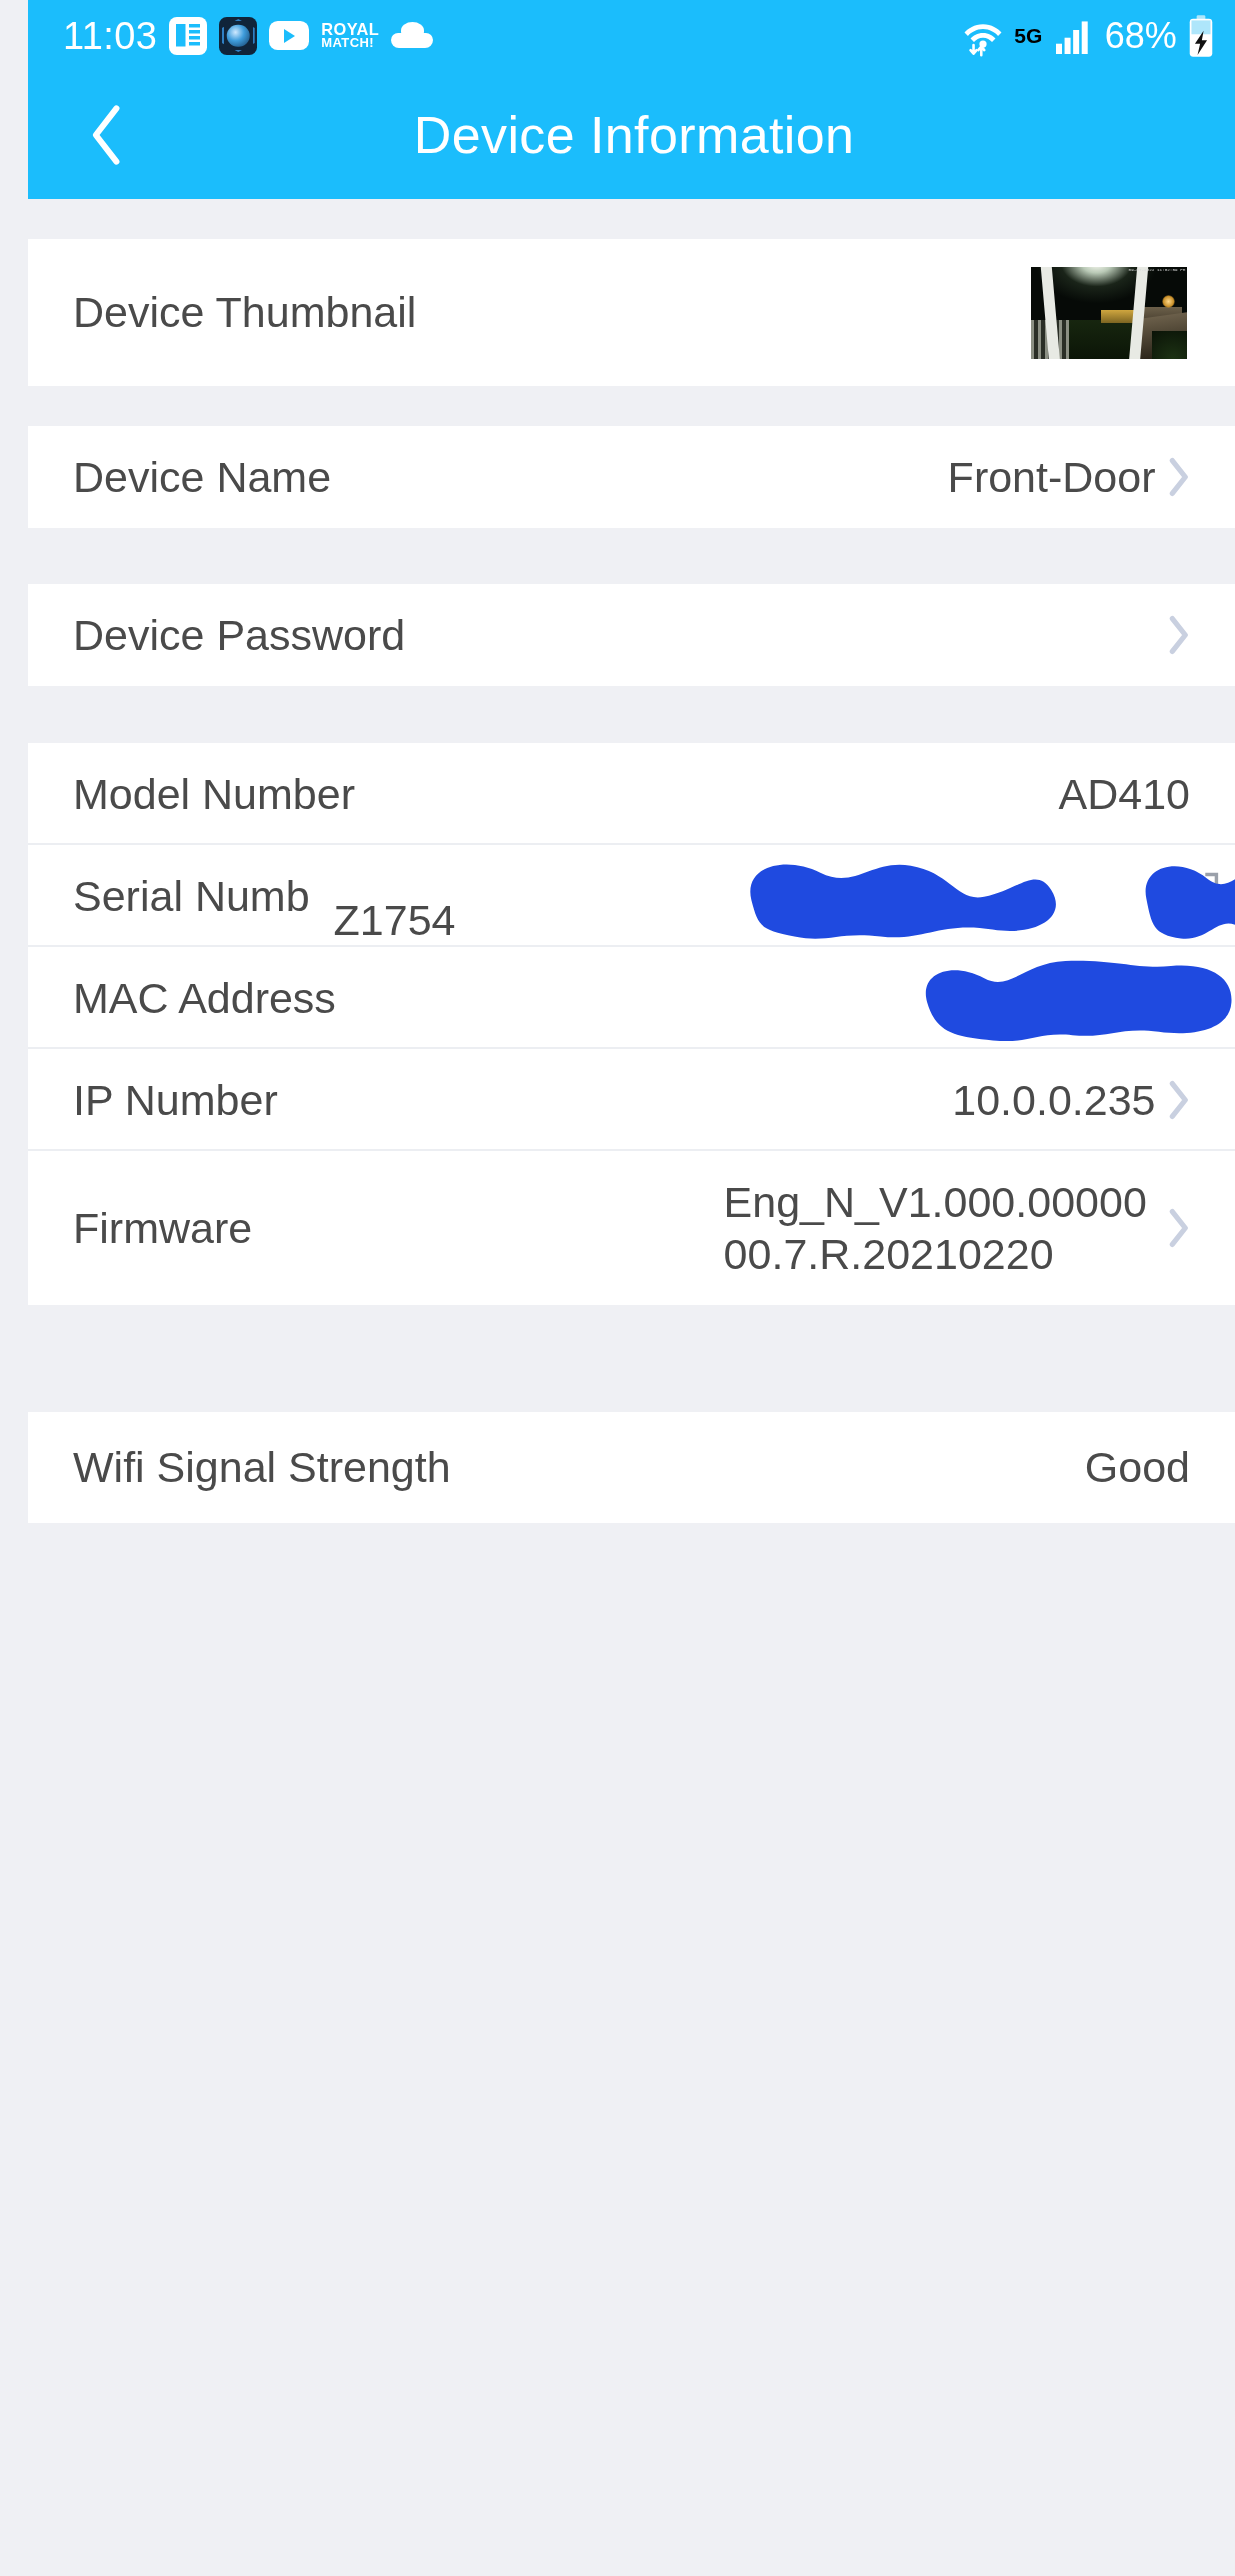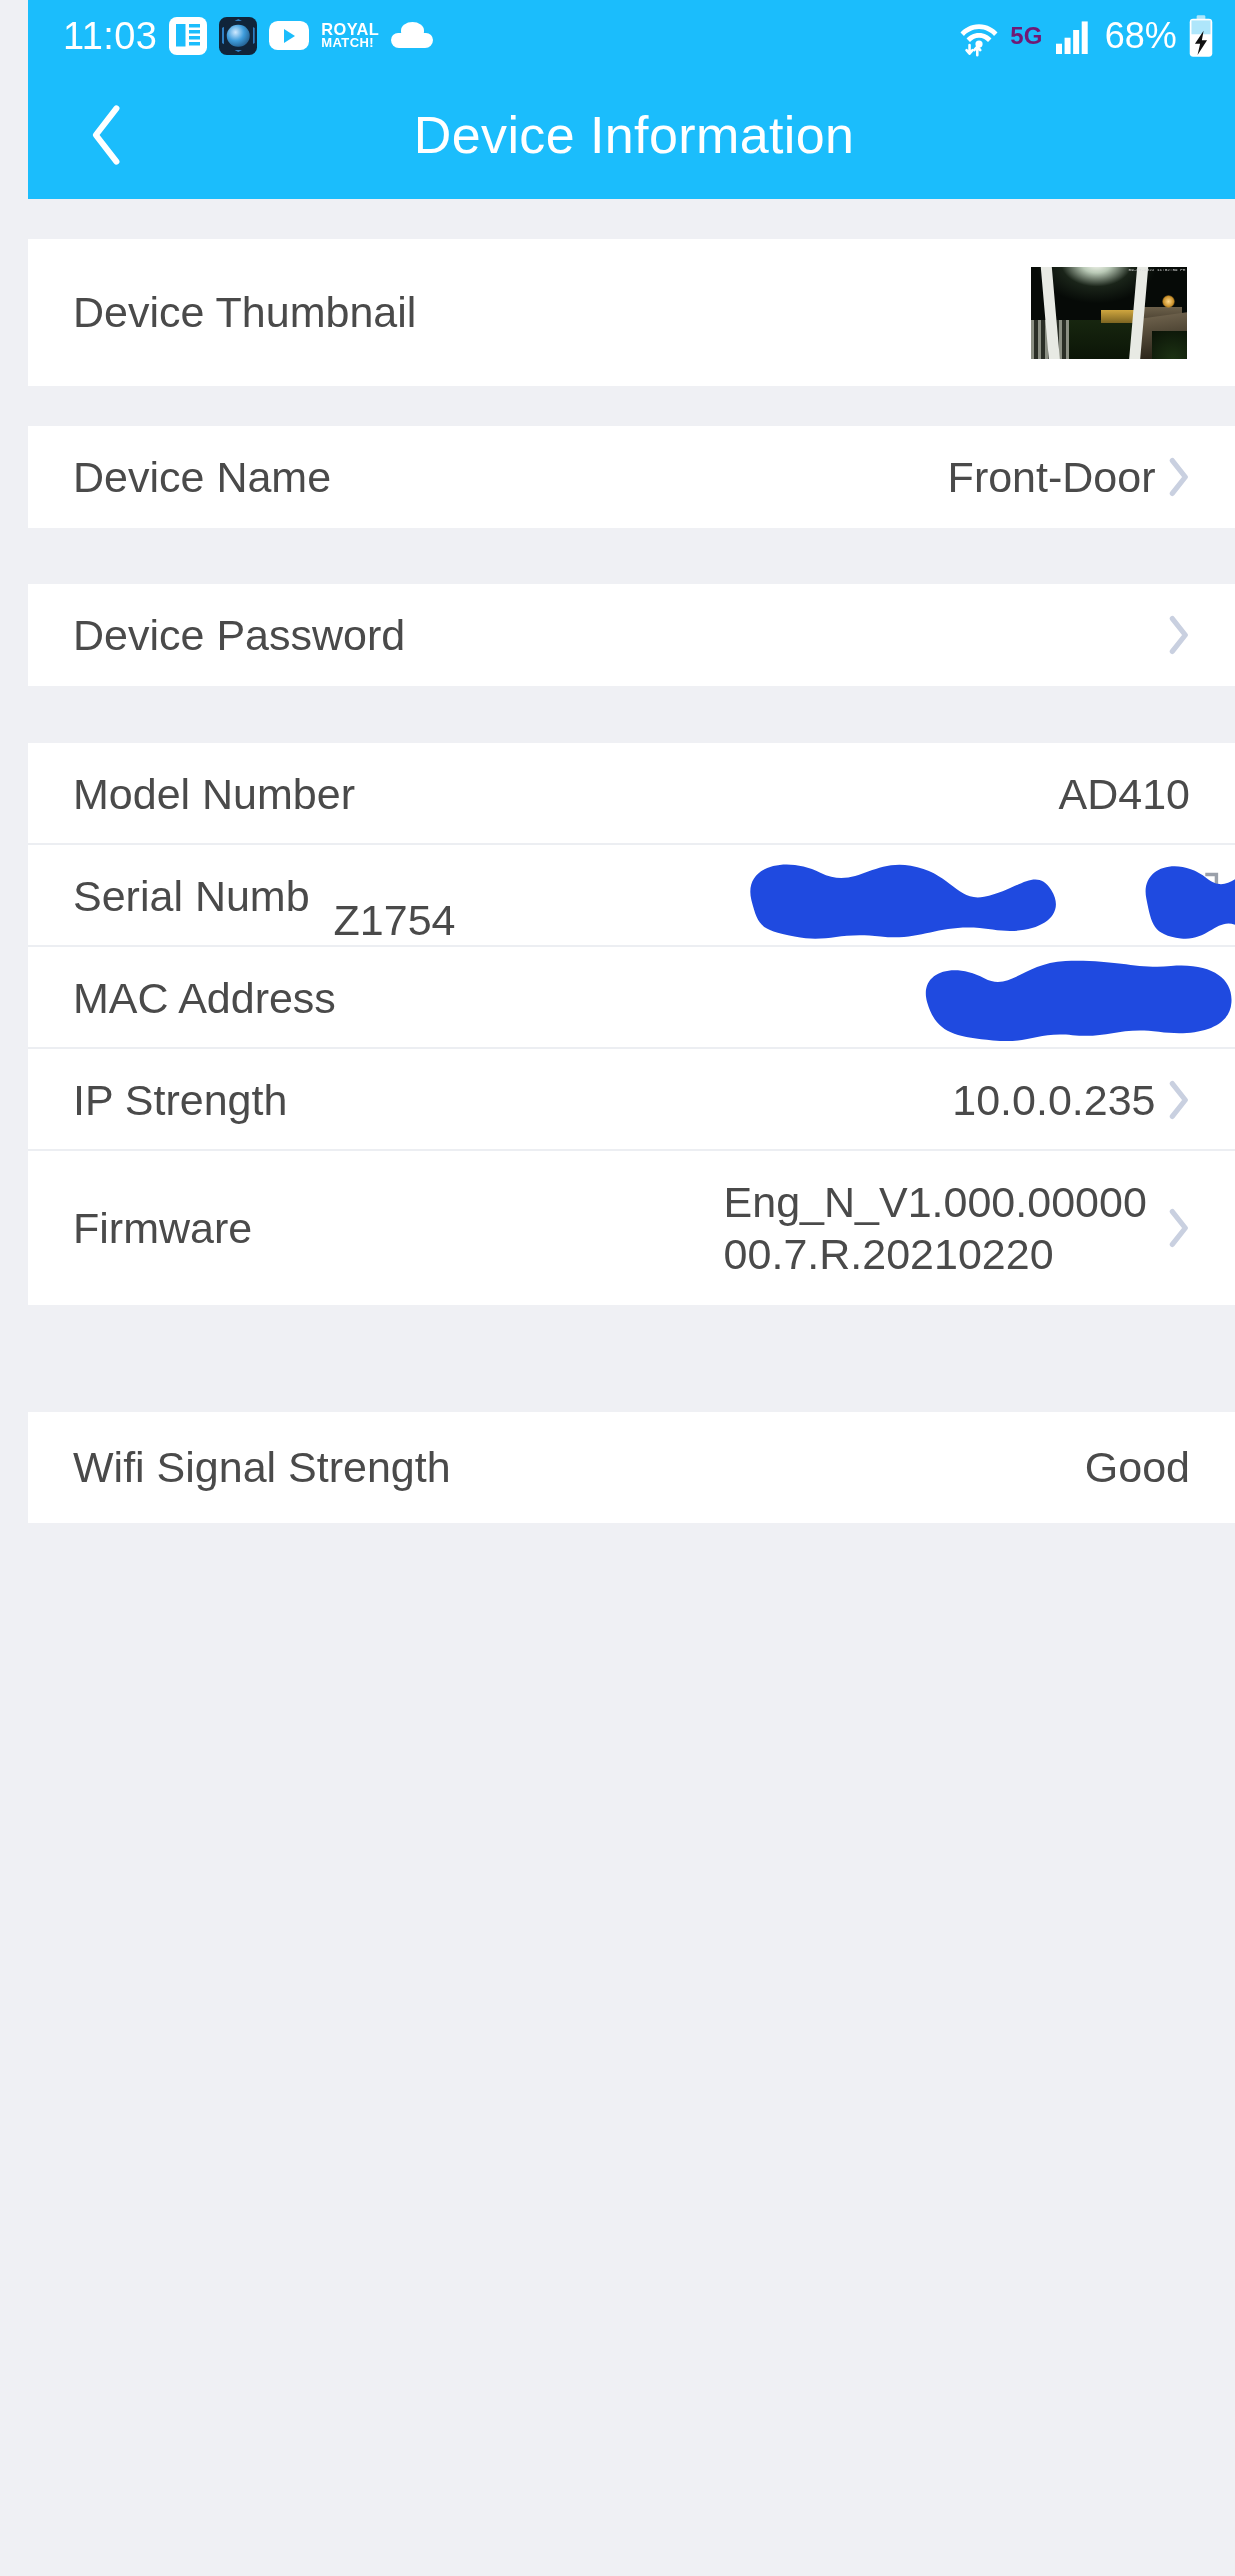--- a/index.html
+++ b/index.html
@@ -159,21 +159,21 @@
       <span class="cloud"></span>
     </div>
     <div class="sb-right">
       <svg class="ic" width="40" height="43" viewBox="0 0 46 50">
         <path d="M23 12 C13 12 5.5 17 1.5 21.5 L5.5 25.5 C9 21.5 15.5 17.5 23 17.5 C30.5 17.5 37 21.5 40.5 25.5 L44.5 21.5 C40.5 17 33 12 23 12 Z" fill="#ffffff"></path>
         <path d="M23 22 C16.5 22 11.5 25 8.5 28.5 L12.5 32.5 C14.8 29.8 18.5 27.5 23 27.5 C27.5 27.5 31.2 29.8 33.5 32.5 L37.5 28.5 C34.5 25 29.5 22 23 22 Z" fill="#ffffff"></path>
         <circle cx="23" cy="35" r="4.2" fill="#ffffff"></circle>
         <path d="M12 36 L12 46 M12 46 L8.5 42 M12 46 L15.5 42" stroke="#ffffff" stroke-width="3" fill="none" stroke-linecap="round"></path>
         <path d="M21 48 L21 38 M21 38 L17.5 42 M21 38 L24.5 42" stroke="#ffffff" stroke-width="3" fill="none" stroke-linecap="round"></path>
       </svg>
-      <span style="color:#701a75;font-size:24px;font-weight:bold;">5G</span>
+      <span style="color:#000000;font-size:21px;font-weight:bold;">5G</span>
       <svg class="ic" width="40" height="36" viewBox="0 0 46 42">
         <rect x="2" y="30" width="7" height="12" fill="#ffffff"></rect>
         <rect x="12" y="23" width="7" height="19" fill="#ffffff"></rect>
         <rect x="22" y="14" width="7" height="28" fill="#ffffff"></rect>
         <rect x="32" y="4" width="7" height="38" fill="#ffffff"></rect>
       </svg>
       <span class="sb-pct">68%</span>
       <svg class="ic" width="26" height="42" viewBox="0 0 30 48">
         <rect x="10" y="0" width="10" height="5" rx="1.5" fill="#aee6fb"></rect>
         <rect x="2" y="4" width="26" height="44" rx="4" fill="#ffffff"></rect>
@@ -280,21 +280,21 @@
       <span class="row-label">MAC Address</span>
       <span class="row-value">9c:8e:c</span>
       <span class="redact" style="left:875px;top:-7px;">
         <svg width="363" height="117" viewBox="0 0 420 135">
           <path d="M28 72 C18 38 56 24 94 44 C124 60 140 26 188 24 C246 22 272 34 310 30 C356 26 382 44 380 72 C378 102 340 112 296 106 C250 100 238 114 196 110 C154 106 150 120 104 116 C58 112 38 106 28 72 Z" fill="#1f4ae0"></path>
         </svg>
       </span>
     </div>
 
     <div class="row divider">
-      <span class="row-label">IP Strength</span>
+      <span class="row-label">IP Number</span>
       <span class="row-value">10.0.0.235</span>
       <span class="chev">
         <svg width="22.5" height="40" viewBox="0 0 26 46">
             <path d="M5 4 L20 23 L5 42" stroke="#c9d0e0" stroke-width="6" fill="none" stroke-linecap="round" stroke-linejoin="round"></path>
           </svg>
       </span>
     </div>
 
     <div class="row firmware">
       <span class="row-label">Firmware</span>

